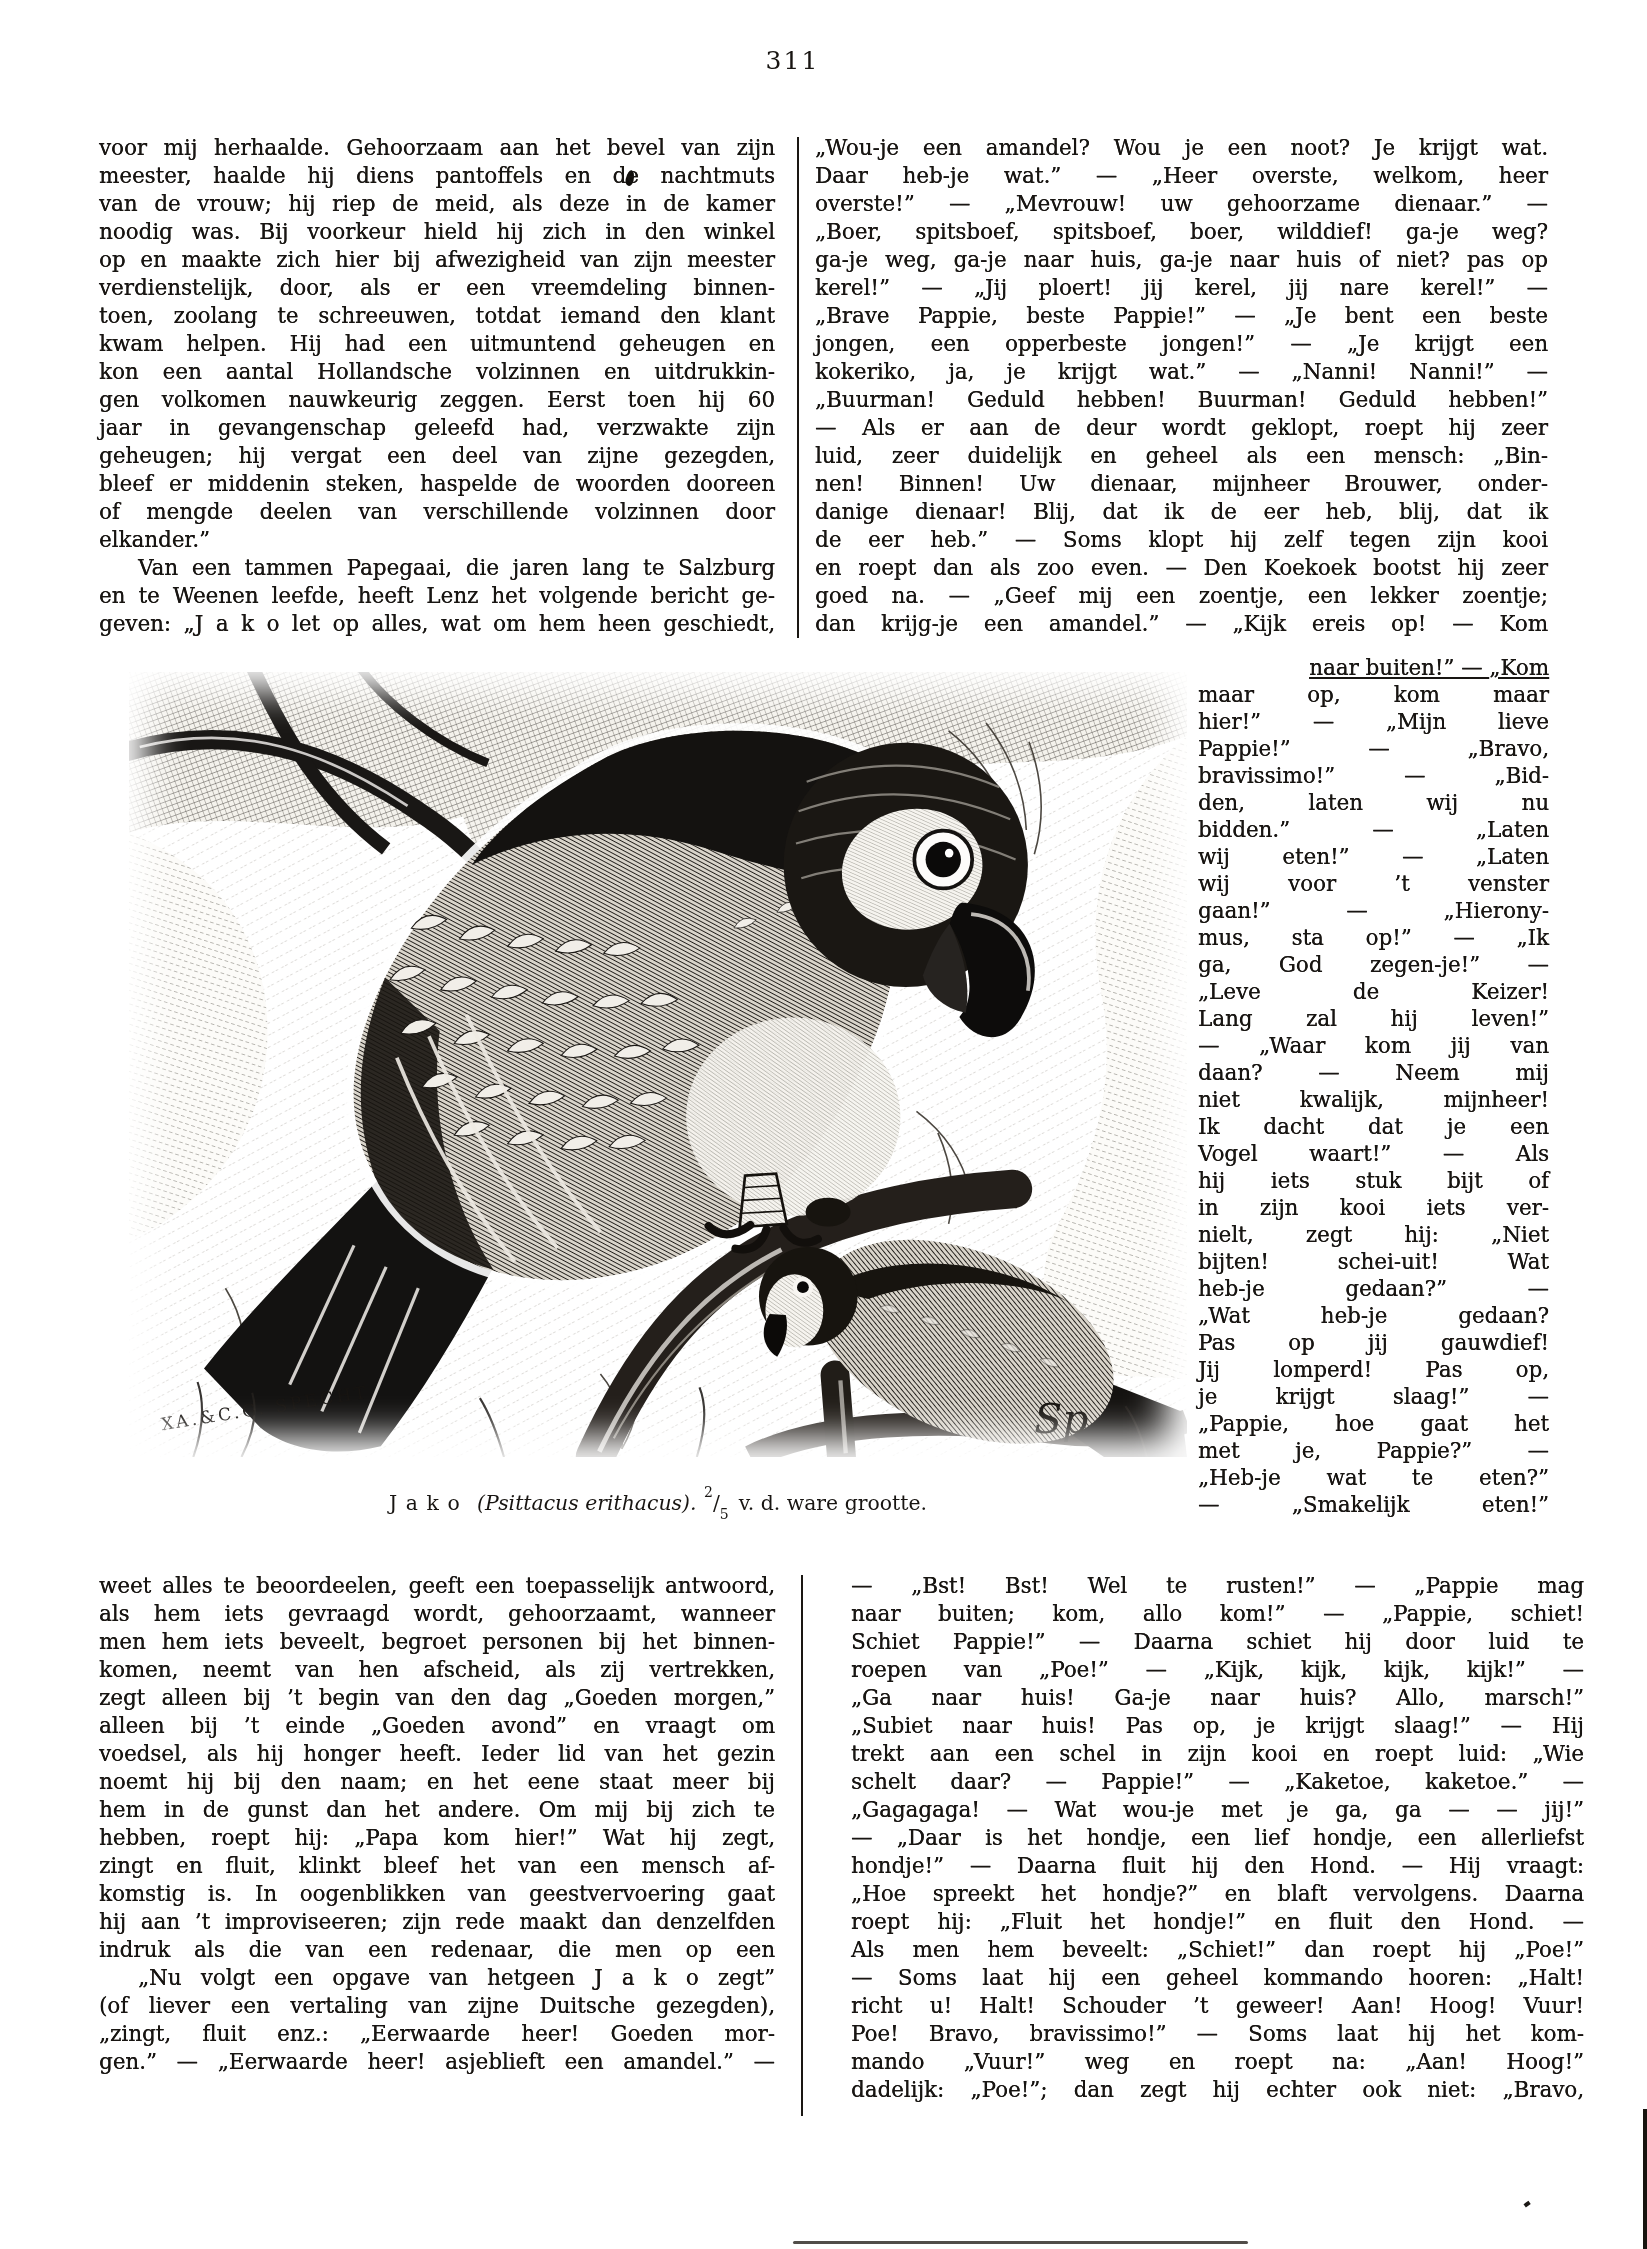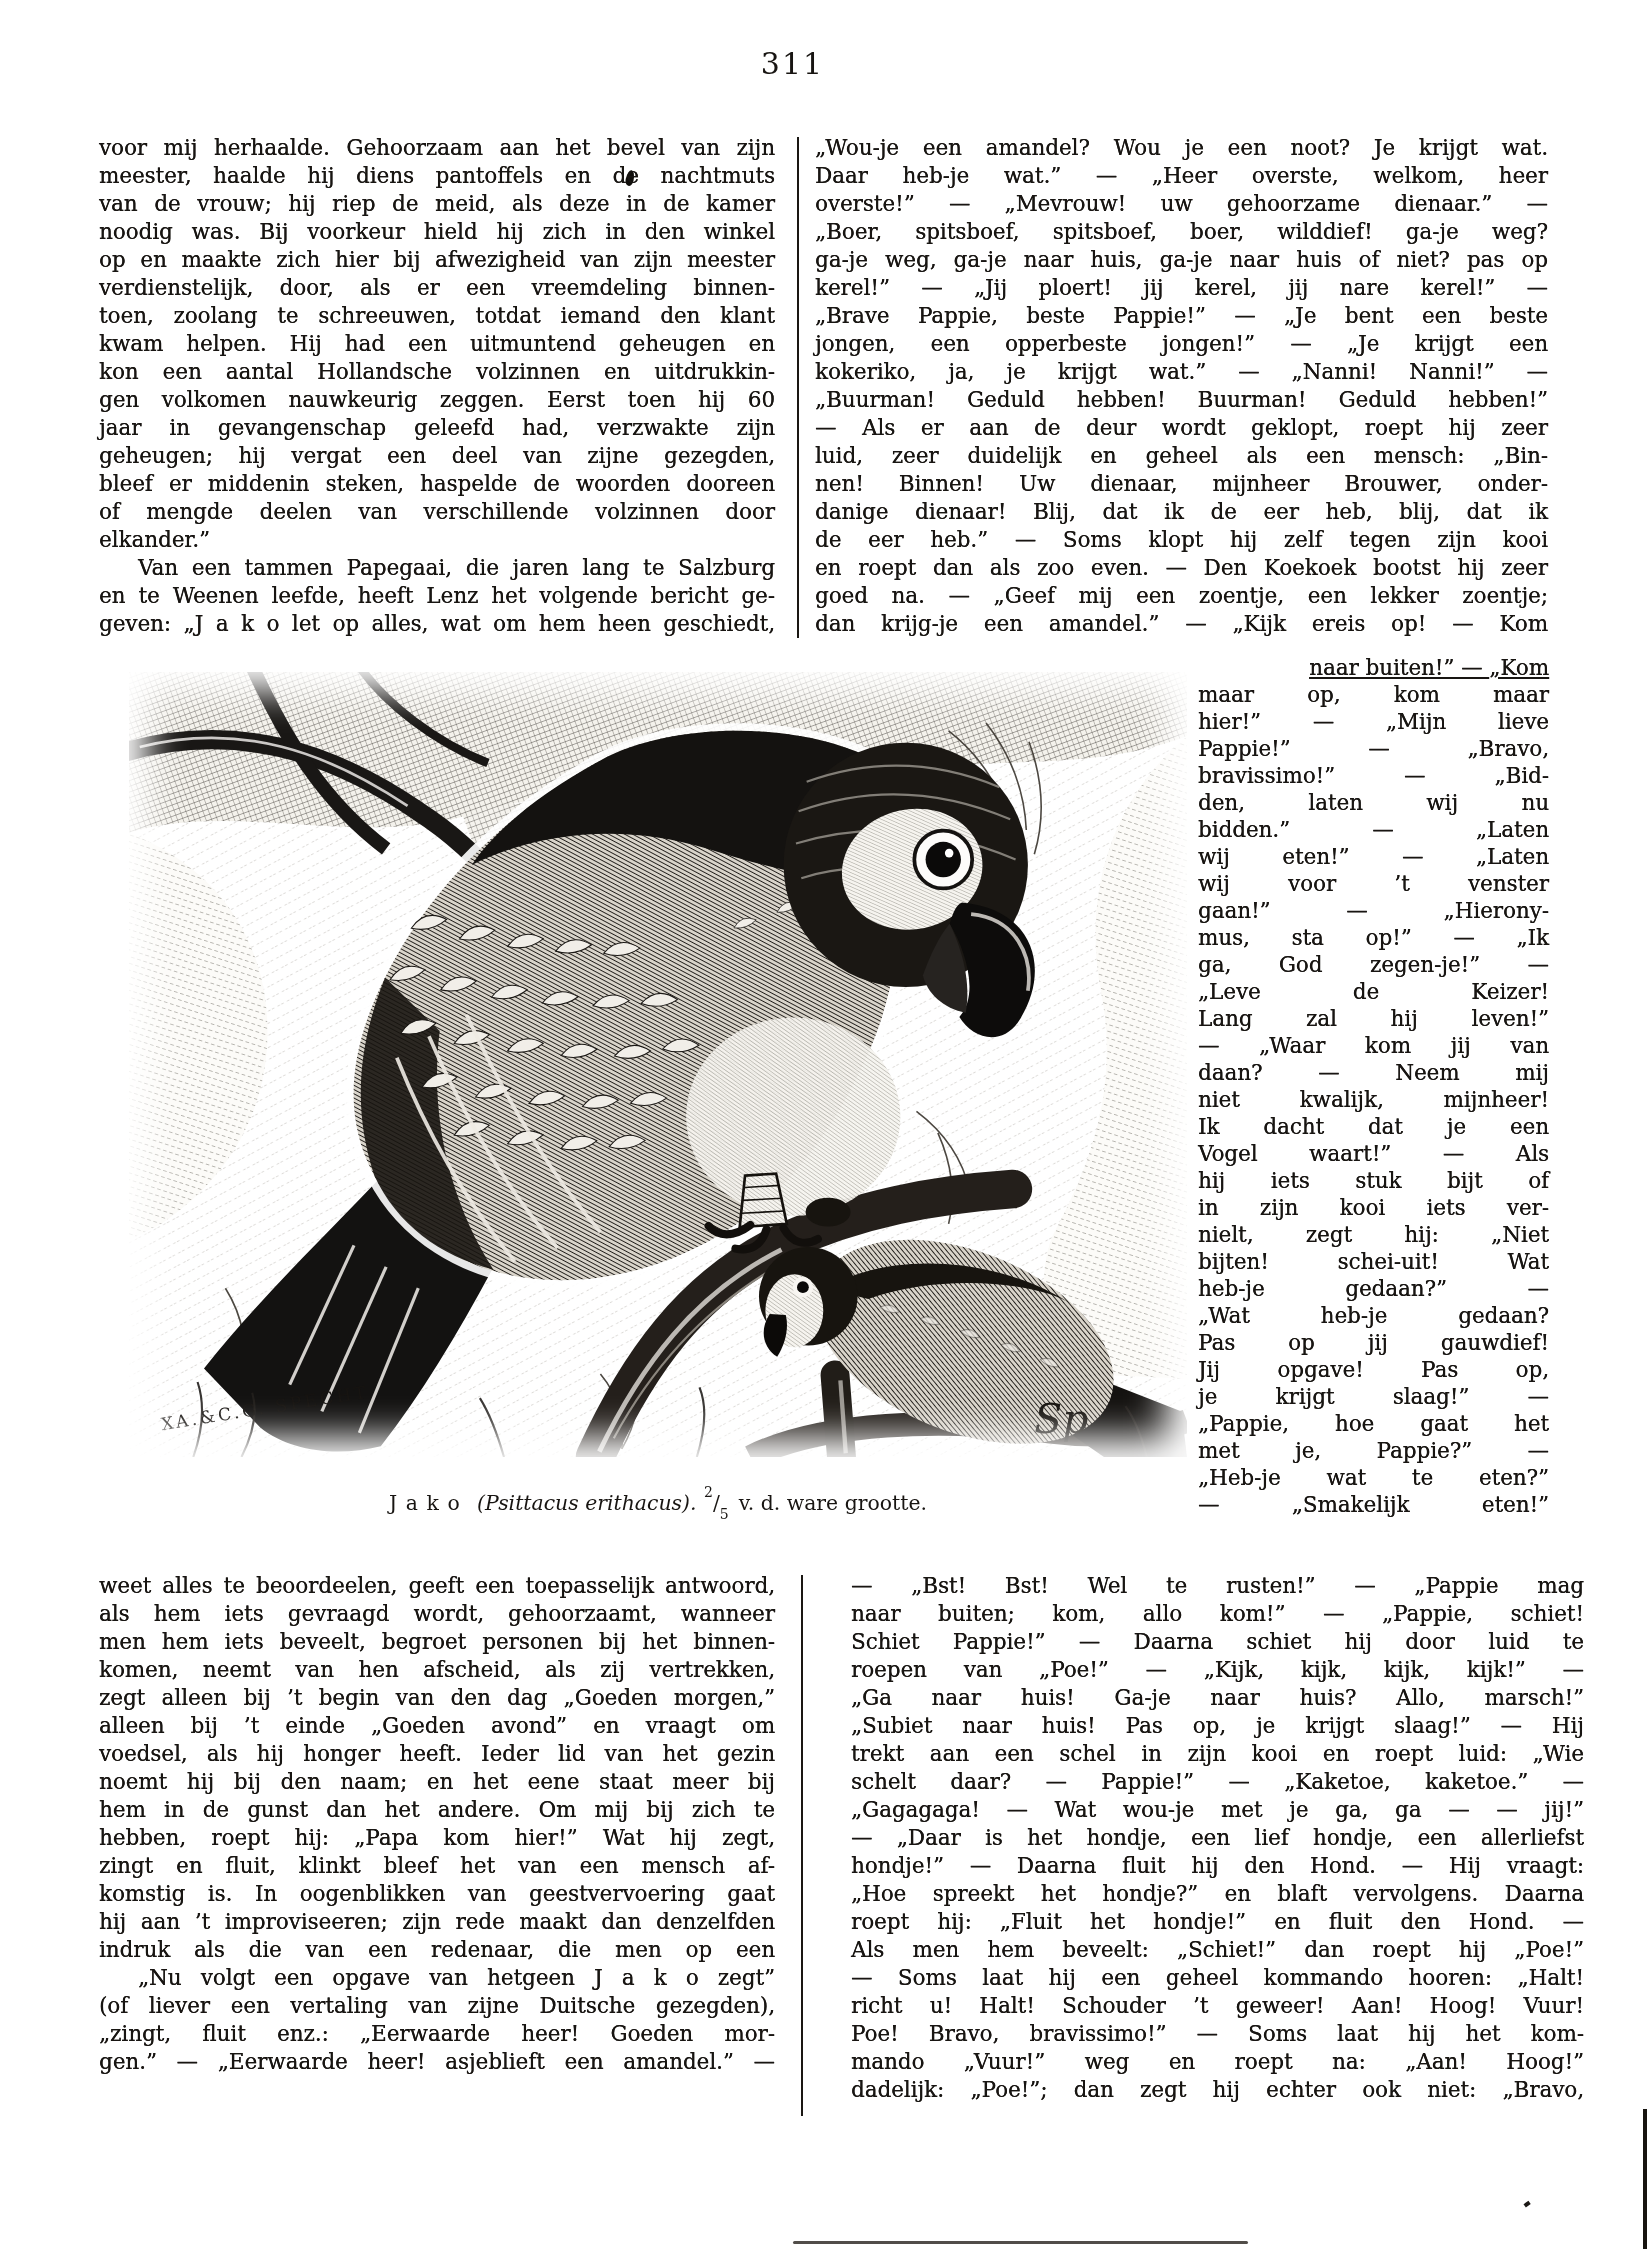--- a/index.html
+++ b/index.html
@@ -1,19 +1,19 @@
 <!DOCTYPE html>
 <html style="font-size:8.6px"><head>
 <meta charset="utf-8">
 <style>
   html,body{margin:0;padding:0;background:#777;}
   .page{position:relative;width:1648px;height:2250px;background:#ffffff;overflow:hidden;
         font-family:"DejaVu Serif","Liberation Serif",serif;color:#181512;}
   .pageno{position:absolute;left:712px;top:46px;width:161px;text-align:center;
-          font-size:30px;letter-spacing:2.1px;}
+          font-size:25px;letter-spacing:2.1px;}
   .col{position:absolute;font-size:21.4px;}
   .top-left    {left:99px;  top:134px;  width:676px; --lh:28px;}
   .top-right   {left:815px; top:134px;  width:733px; --lh:28px;}
   .narrow      {left:1198px; top:654px; width:351px;  --lh:27px;}
   .bottom-left {left:99px;  top:1572px; width:676px; --lh:28px;}
   .bottom-right{left:815px; top:1572px; width:733px;margin-left:36px; --lh:28px;}
   .tline{line-height:var(--lh);height:var(--lh);text-align:justify;text-align-last:justify;
          text-shadow:0.2px 0 0 currentColor;}
   .tline.last{text-align-last:left;}
   .tline.indent{text-indent:39px;}
@@ -286,21 +286,21 @@
       <div class="tline">niet kwalijk, mijnheer!</div>
       <div class="tline">Ik dacht dat je een</div>
       <div class="tline">Vogel waart!” — Als</div>
       <div class="tline">hij iets stuk bijt of</div>
       <div class="tline">in zijn kooi iets ver-</div>
       <div class="tline">nielt, zegt hij: „Niet</div>
       <div class="tline">bijten! schei-uit! Wat</div>
       <div class="tline">heb-je gedaan?” —</div>
       <div class="tline">„Wat heb-je gedaan?</div>
       <div class="tline">Pas op jij gauwdief!</div>
-      <div class="tline">Jij opgave! Pas op,</div>
+      <div class="tline">Jij lomperd! Pas op,</div>
       <div class="tline">je krijgt slaag!” —</div>
       <div class="tline">„Pappie, hoe gaat het</div>
       <div class="tline">met je, Pappie?” —</div>
       <div class="tline">„Heb-je wat te eten?”</div>
       <div class="tline">— „Smakelijk eten!”</div>
     </div>
 
   <div class="caption">
     <span class="cap-name">Jako</span><span class="cap-species">(Psittacus erithacus).</span><span class="cap-frac"><sup>2</sup>/<sub>5</sub></span><span>v. d. ware grootte.</span>
   </div>

